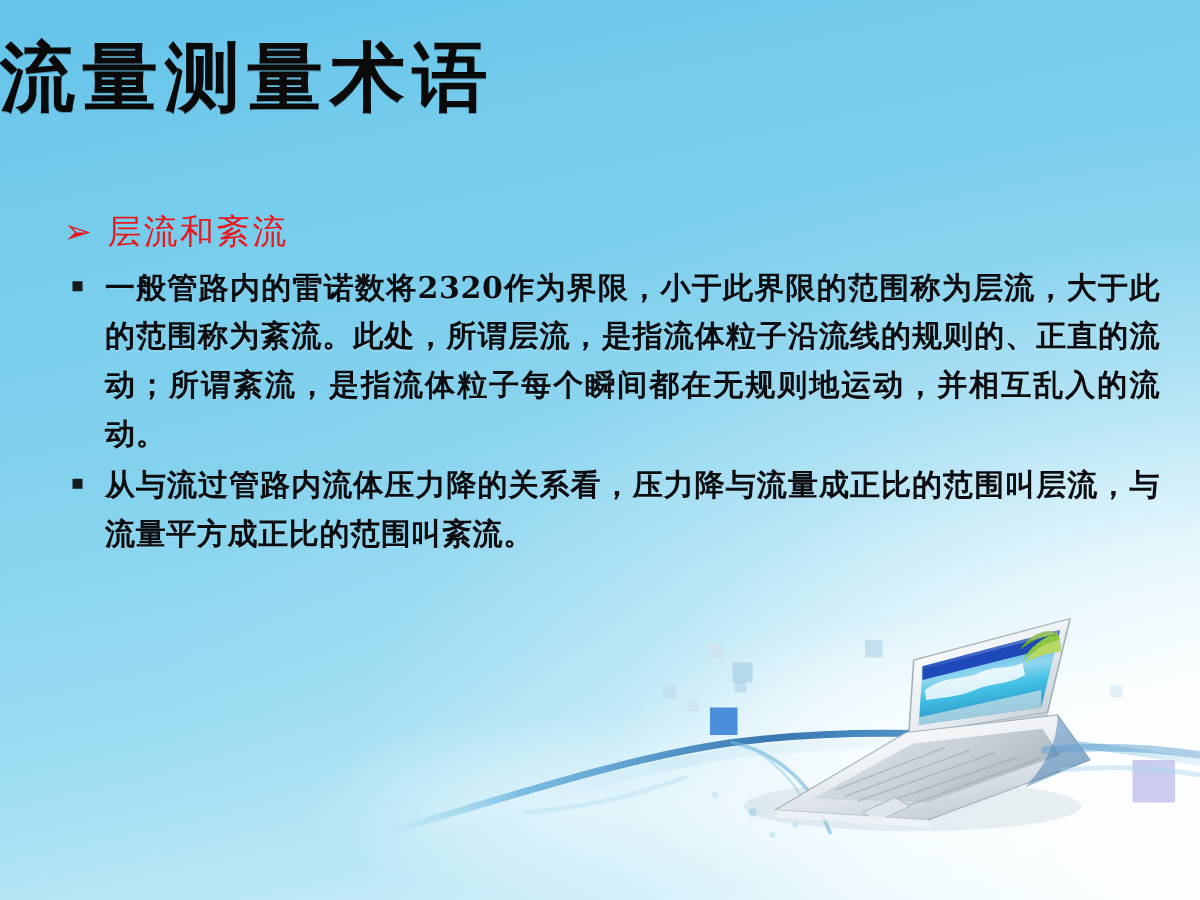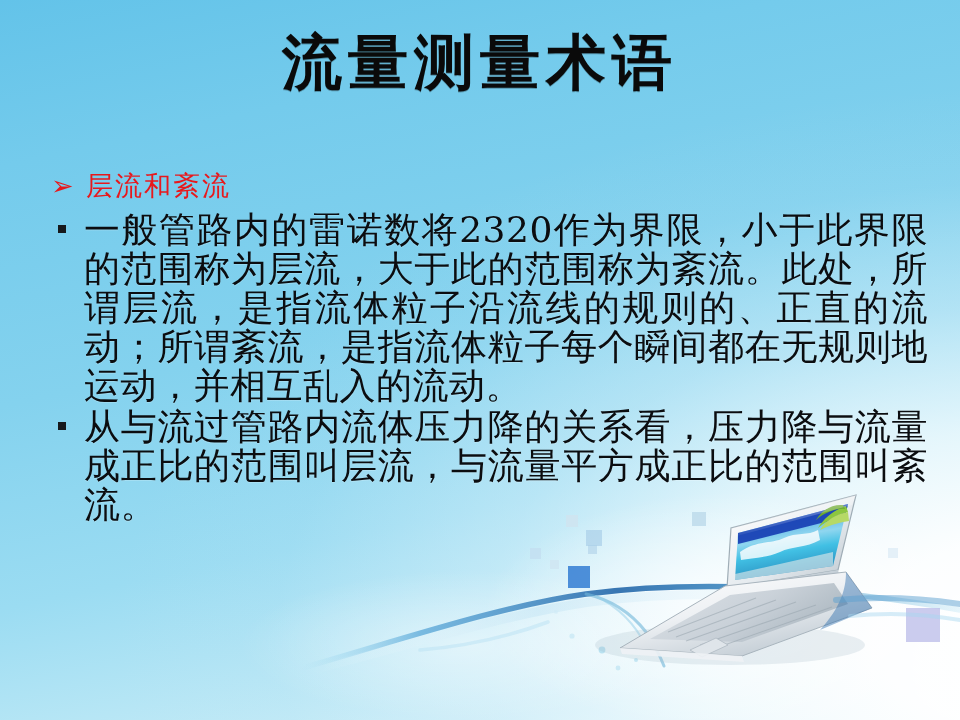--- a/index.html
+++ b/index.html
@@ -25,21 +25,20 @@
       linear-gradient(168deg, #63c3e9 0%, #74cbec 18%, #84d2ee 44%, #9bdcf2 66%, #bfe9f6 84%, #dff4fb 100%);
     box-sizing: border-box;
   }
 
   
   #title {
     position: absolute;
     top: 26px;
     left: 0;
     width: 960px;
-    text-align: center;
     font-family: "DejaVu Serif", "Liberation Serif", serif;
     font-weight: 700;
     font-size: 60px;
     line-height: 72px;
     letter-spacing: 6px;
     color: #0a0a0a;
     white-space: nowrap;
     text-shadow: 0 1px 0 rgba(0,0,0,0.28);
   }
 
@@ -93,22 +92,22 @@
   }
   .lvl2 .marker .sq {
     display: block;
     width: 8px;
     height: 8px;
     background: #16191c;
   }
   .lvl2 .text {
     flex: 1 1 auto;
     font-family: "DejaVu Serif", "Liberation Serif", serif;
-    font-weight: 400;
-    font-size: 36px;
+    font-weight: 700;
+    font-size: 24px;
     line-height: 39px;
     color: #0b0d10;
     text-align: justify;
     text-justify: inter-character;
     letter-spacing: 0.5px;
     text-shadow: 0 1px 0 rgba(255,255,255,0.18);
   }
   .lvl2.spaced { }
 
   

